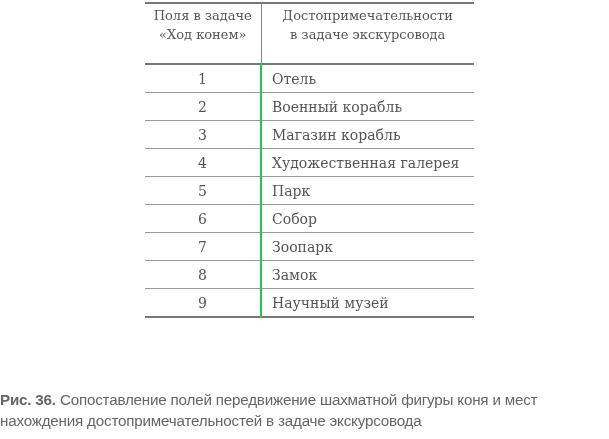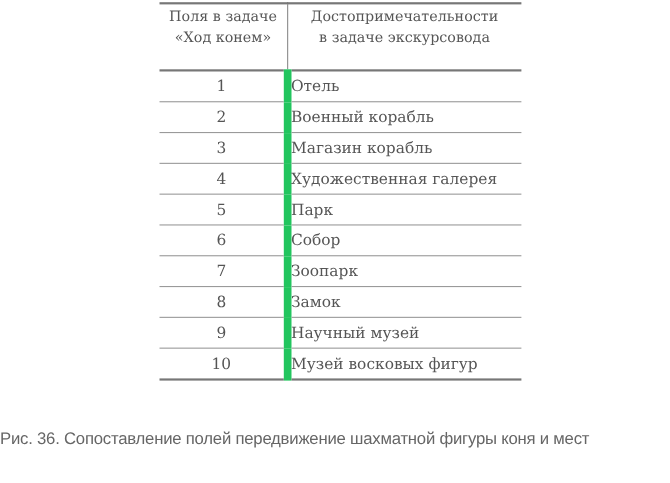--- a/index.html
+++ b/index.html
@@ -10,26 +10,26 @@
     col.c1 { width: 116px; }
     col.c2 { width: 213px; }
     thead tr { border-top: 2px solid #777777; border-bottom: 2px solid #777777; }
     th { font-weight: normal; font-size: 13px; line-height: 19px; height: 39px;
          padding: 1px 4px 19px 4px; text-align: center; color: #555555; }
     th.h2 { border-left: 1px solid #8a8a8a; }
     tbody tr { border-bottom: 1px solid #9a9a9a; height: 27.75px; }
     tbody tr:last-child { border-bottom: 2px solid #777777; }
     td { font-size: 14px; padding: 0; height: 27px; vertical-align: middle; color: #555555; }
     td.num { text-align: center; }
-    td.name { border-left: 7px solid #22c55e; white-space: nowrap; }
+    td.name { border-left: 2px solid #22c55e; padding-left: 10px; white-space: nowrap; }
     .caption { position: absolute; left: 0; top: 389px; width: 640px;
                font-family: "Liberation Sans", "DejaVu Sans", sans-serif;
                font-size: 15.2px; line-height: 21px; color: #666666; white-space: nowrap;
                letter-spacing: -0.2px; }
-    .caption .lbl { font-weight: normal; color: #666666; }
+    .caption .lbl { font-weight: bold; color: #666666; }
   </style>
 </head>
 <body>
 
 <div class="table-wrap">
   <table>
     <colgroup>
         <col class="c1">
         <col class="c2">
       </colgroup>
@@ -75,23 +75,20 @@
           <td class="name">Зоопарк</td>
         </tr>
       <tr>
           <td class="num">8</td>
           <td class="name">Замок</td>
         </tr>
       <tr>
           <td class="num">9</td>
           <td class="name">Научный музей</td>
         </tr>
-      <tr>
-          <td class="num">10</td>
-          <td class="name">Музей восковых фигур</td>
-        </tr>
     </tbody>
   </table>
 </div>
 
 <div class="caption">
   <span class="lbl">Рис. 36.</span><span> Сопоставление полей передвижение шахматной фигуры коня и мест</span><br>
+  <span>нахождения достопримечательностей в задаче экскурсовода</span>
 </div>
 
 </body></html>

